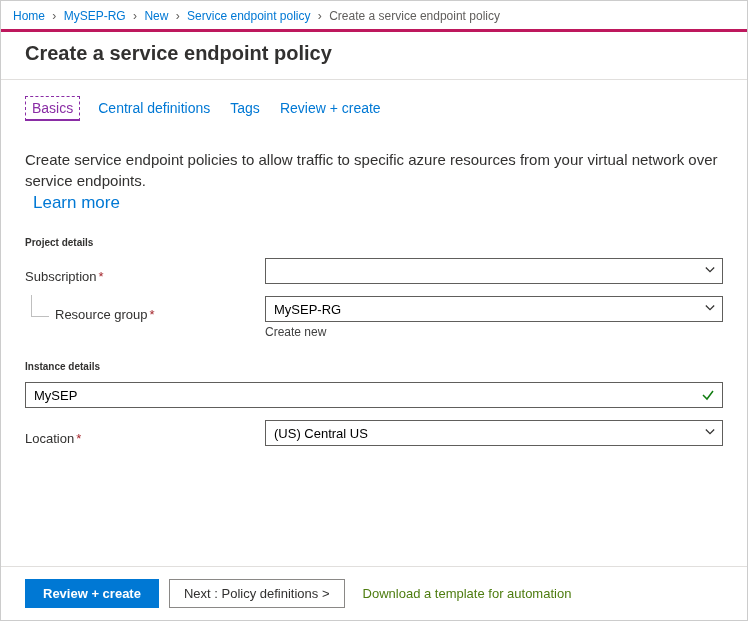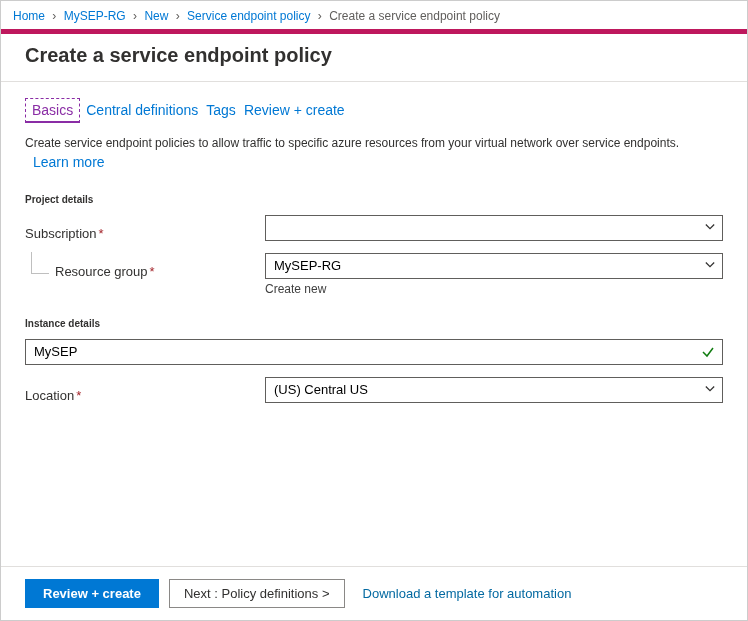--- a/index.html
+++ b/index.html
@@ -11,63 +11,63 @@
       width: 748px;
       height: 621px;
       border: 1px solid #ccc;
       position: relative;
       overflow: hidden;
     }
     .breadcrumb {
       padding: 8px 12px 6px 12px;
       font-size: 12px;
       color: #605e5c;
-      border-bottom: 5px solid #be185d;
+      border-bottom: 3px solid #be185d;
     }
     .breadcrumb a { color: #0078d4; text-decoration: none; cursor: pointer; }
     .breadcrumb .sep { color: #605e5c; margin: 0 4px; }
     .breadcrumb .current { color: #605e5c; }
     .page-title {
       font-size: 20px;
       font-weight: 600;
       padding: 10px 24px 14px 24px;
     }
     .content-scroll {
       border-top: 1px solid #e1dfdd;
       padding: 0 24px;
       height: calc(100% - 120px);
       overflow: hidden;
     }
     .tabs {
       display: flex;
-      gap: 4px;
+      gap: 16px;
       padding-top: 16px;
-      margin-bottom: 12px;
+      margin-bottom: 28px;
     }
     .tab {
       font-size: 14px;
       color: #0078d4;
       padding: 4px 2px;
       cursor: pointer;
     }
     .tab.active {
       color: #8a2da5;
       border: 1px dashed #8a2da5;
       padding: 3px 6px;
       border-bottom: 2px solid #8a2da5;
     }
     .description {
-      font-size: 12px;
+      font-size: 15px;
       color: #323130;
       line-height: 1.4;
       margin-bottom: 2px;
     }
     .learn-more {
       color: #0078d4;
-      font-size: 14px;
+      font-size: 17px;
       text-decoration: none;
       cursor: pointer;
       display: inline-block;
       margin-left: 8px;
       margin-bottom: 18px;
     }
     .section-heading {
       font-weight: 600;
       font-size: 10px;
       margin-bottom: 10px;
@@ -144,21 +144,21 @@
     .btn-secondary {
       background: #fff;
       color: #323130;
       border: 1px solid #8a8886;
       font-size: 13px;
       padding: 6px 14px;
       cursor: pointer;
       font-family: inherit;
     }
     .footer-link {
-      color: #0369a1;
+      color: #4d7c0f;
       font-size: 13px;
       text-decoration: none;
       margin-left: 8px;
       cursor: pointer;
     }
   </style>
 </head>
 <body>
 
 <div class="breadcrumb">

